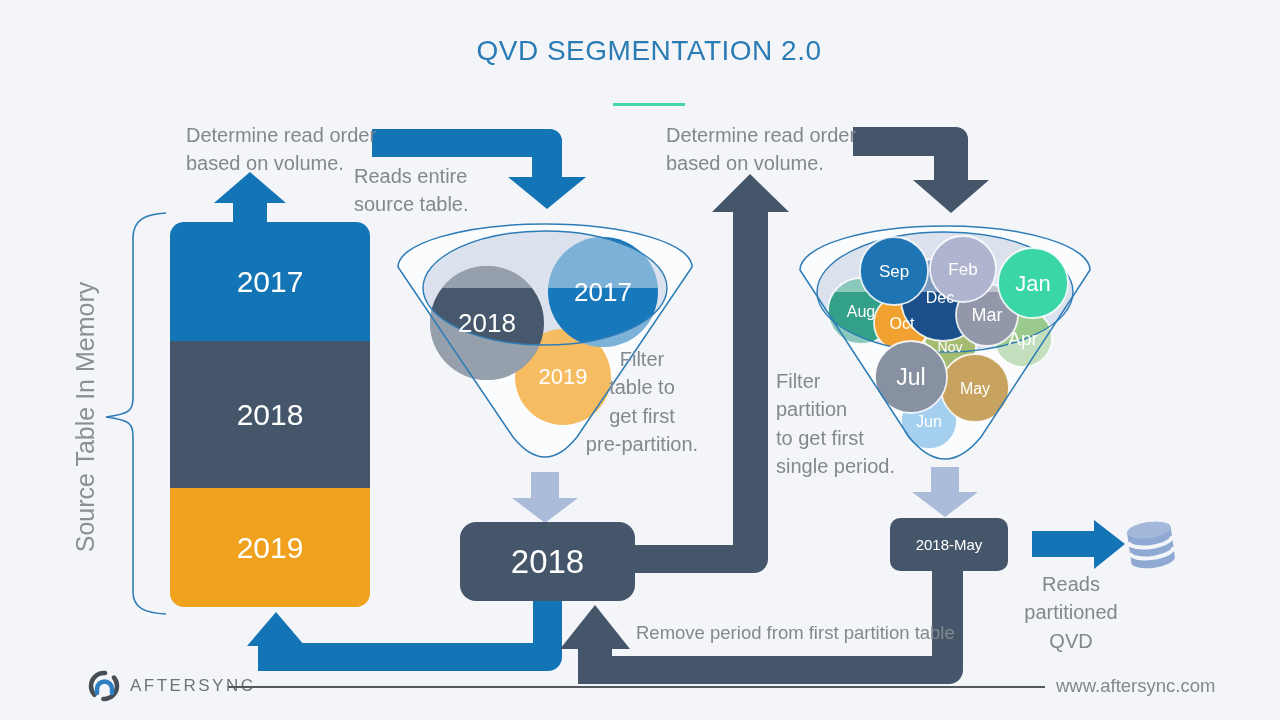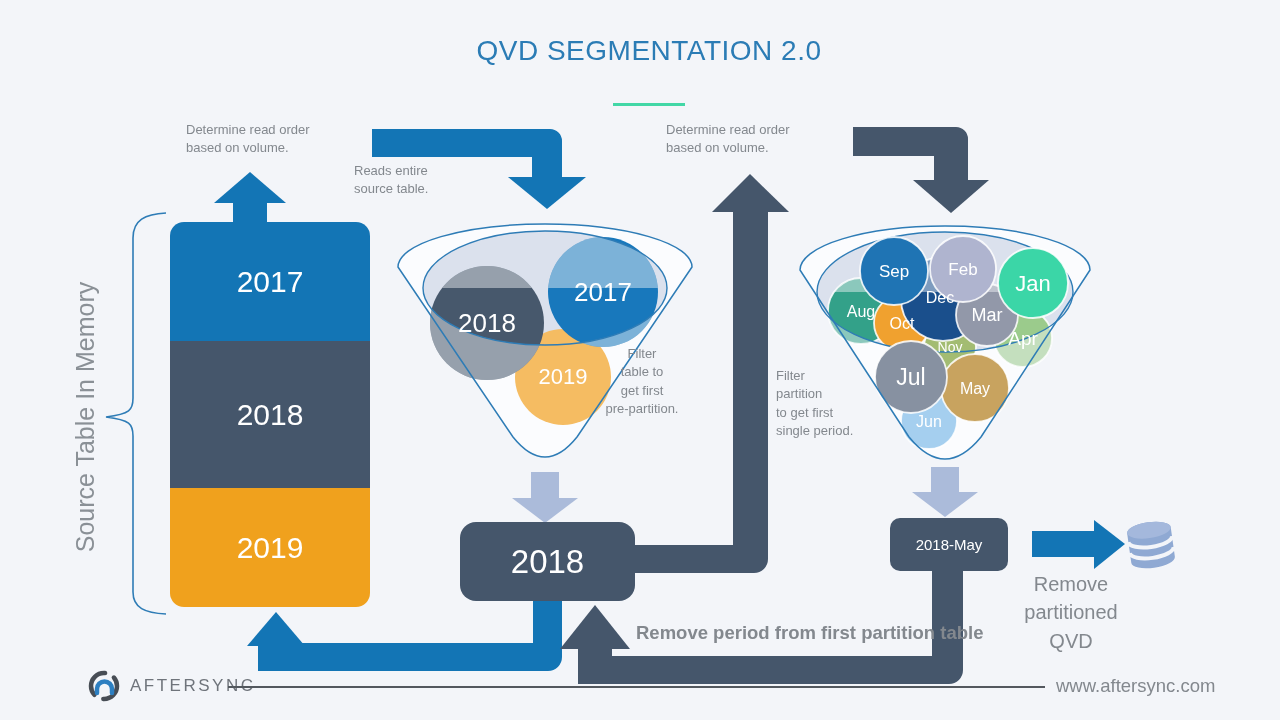--- a/index.html
+++ b/index.html
@@ -3,21 +3,21 @@
 <meta charset="utf-8">
 <style>
   html,body{margin:0;padding:0;background:#e8ebf0;}
   .stage{position:relative;width:1280px;height:720px;background:#F3F5F9;
          font-family:"Liberation Sans",sans-serif;overflow:hidden;}
   .stage svg.layer{position:absolute;left:0;top:0;}
   .abs{position:absolute;}
   .title{left:0;top:34px;width:1280px;text-align:center;color:#2B7CB5;
          font-size:28px;line-height:34px;letter-spacing:.5px;padding-left:9px;}
   .underline{left:613px;top:103px;width:72px;height:3px;background:#42D7A6;}
-  .note{color:#83888E;white-space:pre-line;font-size:13px;line-height:1.42;}
+  .note{color:#83888E;white-space:pre-line;font-size:20px;line-height:1.42;}
   .note.small{font-size:18.5px;line-height:1.42;}
   .vcaption{left:-92px;top:400px;width:360px;height:34px;text-align:center;
             transform:rotate(-90deg);transform-origin:center;color:#8A9096;font-size:25px;}
   .stack{left:170px;top:222px;width:200px;border-radius:14px;overflow:hidden;}
   .stack .blk{display:flex;align-items:center;justify-content:center;
               color:#fff;font-size:30px;}
   .blk-2017{height:119px;background:#1375B5;}
   .blk-2018{height:147px;background:#45566B;}
   .blk-2019{height:119px;background:#F0A11D;}
   .resultbox{background:#45566B;color:#fff;display:flex;align-items:center;
@@ -179,22 +179,22 @@
   <div class="abs note" style="left:563px;top:345px;width:158px;text-align:center;">Filter
 table to
 get first
 pre-partition.</div>
   <div class="abs note" style="left:666px;top:121px;">Determine read order
 based on volume.</div>
   <div class="abs note" style="left:776px;top:367px;">Filter
 partition
 to get first
 single period.</div>
-  <div class="abs note small" style="left:636px;top:620px;font-weight:bold;">Remove period from first partition table</div>
-  <div class="abs note" style="left:1008px;top:570px;width:126px;text-align:center;font-size:20px;">Remove
+  <div class="abs note small" style="left:636px;top:620px;">Remove period from first partition table</div>
+  <div class="abs note" style="left:1008px;top:570px;width:126px;text-align:center;font-size:20px;">Reads
 partitioned
 QVD</div>
 
   <div class="abs vcaption">Source Table In Memory</div>
 
   <div class="abs stack">
     <div class="blk blk-2017">
       <span>2017</span>
     </div>
     <div class="blk blk-2018">

